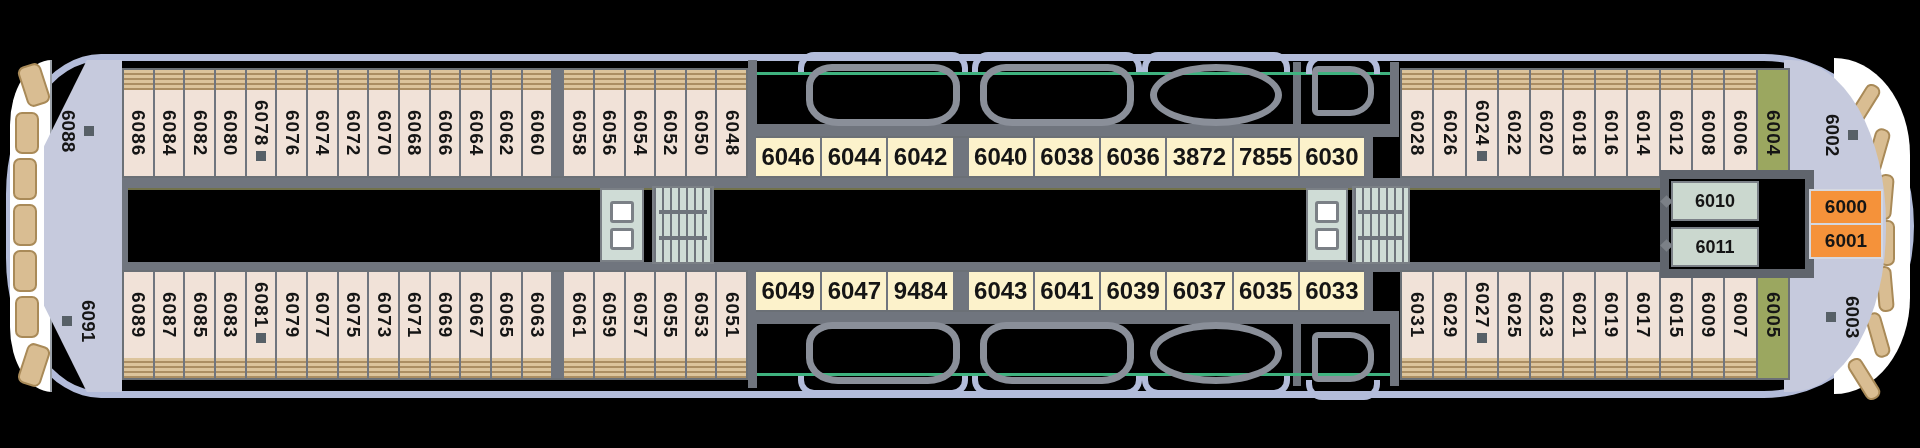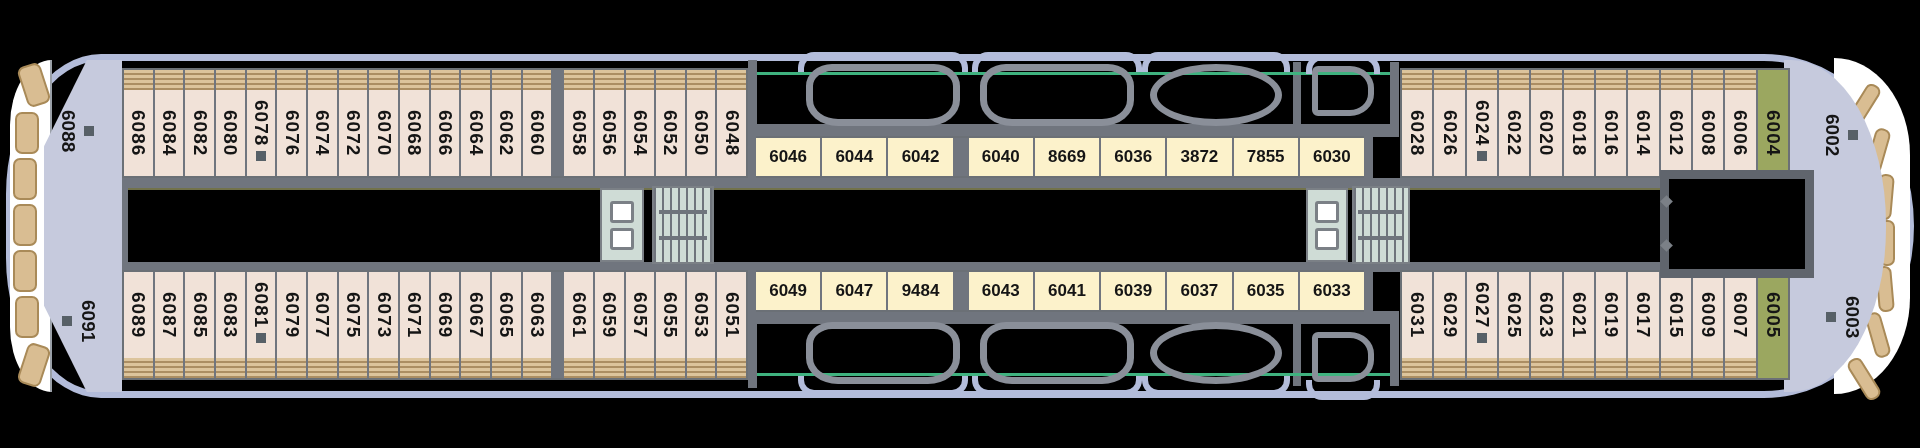--- a/index.html
+++ b/index.html
@@ -47,21 +47,21 @@
        border:2px solid #6b7076;z-index:3;}
   .cabin{flex:1 1 0;position:relative;display:flex;align-items:center;justify-content:center;
          background:#f1e2d8;color:#151515;}
   .r-top .cabin::before{content:"";position:absolute;top:0;left:0;right:0;height:20px;
         background:repeating-linear-gradient(to bottom,#dcc49c 0 3px,#ab8e63 3px 5px);}
   .r-bot .cabin::before{content:"";position:absolute;bottom:0;left:0;right:0;height:20px;
         background:repeating-linear-gradient(to bottom,#dcc49c 0 3px,#ab8e63 3px 5px);}
   .cv{writing-mode:vertical-rl;font-size:19px;font-weight:600;letter-spacing:1px;}
   .r-top .cv{padding-top:20px;}
   .r-bot .cv{padding-bottom:20px;}
-  .ci{font-size:17px;font-weight:600;background:#fcf2cb;}
+  .ci{font-size:24px;font-weight:600;background:#fcf2cb;}
   .cabin.green{background:#9ba760;}
   .cabin.green::before{display:none;}
   .zone-gap{flex:0 0 9px;background:#70757e;}
   .inner-gap{flex:0 0 12px;background:#70757e;}
   .marker{width:10px;height:10px;background:#576067;display:inline-block;flex:none;margin:5px;}
 
   
   .stack{position:absolute;display:flex;flex-direction:column;gap:2px;background:#d5d8e0;
          padding:2px;z-index:5;}
   .stack .cell{flex:1;display:flex;align-items:center;justify-content:center;
@@ -217,21 +217,21 @@
         <span>6044</span>
       </div>
       <div class="cabin ci">
         <span>6042</span>
       </div>
       <div class="inner-gap"></div>
       <div class="cabin ci">
         <span>6040</span>
       </div>
       <div class="cabin ci">
-        <span>8669</span>
+        <span>6038</span>
       </div>
       <div class="cabin ci">
         <span>6036</span>
       </div>
       <div class="cabin ci">
         <span>3872</span>
       </div>
       <div class="cabin ci">
         <span>7855</span>
       </div>
@@ -419,29 +419,43 @@
 
   <div class="v-label" style="left:56px;top:76px;width:44px;height:110px;">
       <span class="marker"></span>
       <span>6088</span>
     </div>
   <div class="v-label" style="left:56px;top:266px;width:44px;height:110px;">
       <span>6091</span>
       <span class="marker"></span>
     </div>
 
+  <div class="stack orange" style="left:1809px;top:189px;width:74px;height:70px;">
+      <div class="cell">
+        <span>6000</span>
+      </div>
+      <div class="cell">
+        <span>6001</span>
+      </div>
+    </div>
   <div class="v-label" style="left:1822px;top:80px;width:40px;height:110px;">
       <span class="marker"></span>
       <span>6002</span>
     </div>
   <div class="v-label" style="left:1822px;top:262px;width:40px;height:110px;">
       <span>6003</span>
       <span class="marker"></span>
     </div>
 
+  <div class="sage-cab" style="left:1671px;top:181px;width:88px;height:40px;">
+      <span>6010</span>
+    </div>
+  <div class="sage-cab" style="left:1671px;top:227px;width:88px;height:40px;">
+      <span>6011</span>
+    </div>
   <div class="doorbump" style="left:1662px;top:197px;"></div>
   <div class="doorbump" style="left:1662px;top:241px;"></div>
 
   <div class="elev-box" style="left:600px;top:188px;width:44px;height:74px;">
     <div class="elev"></div>
     <div class="elev"></div>
   </div>
   <div class="stairs" style="left:652px;top:186px;width:62px;height:78px;"></div>
   <div class="elev-box" style="left:1306px;top:188px;width:42px;height:74px;">
     <div class="elev"></div>

